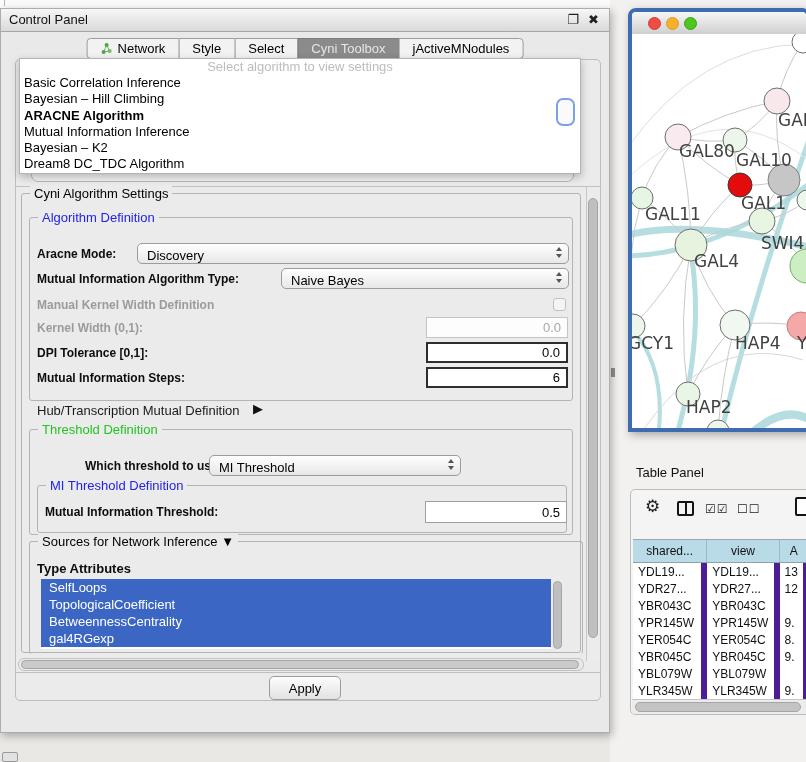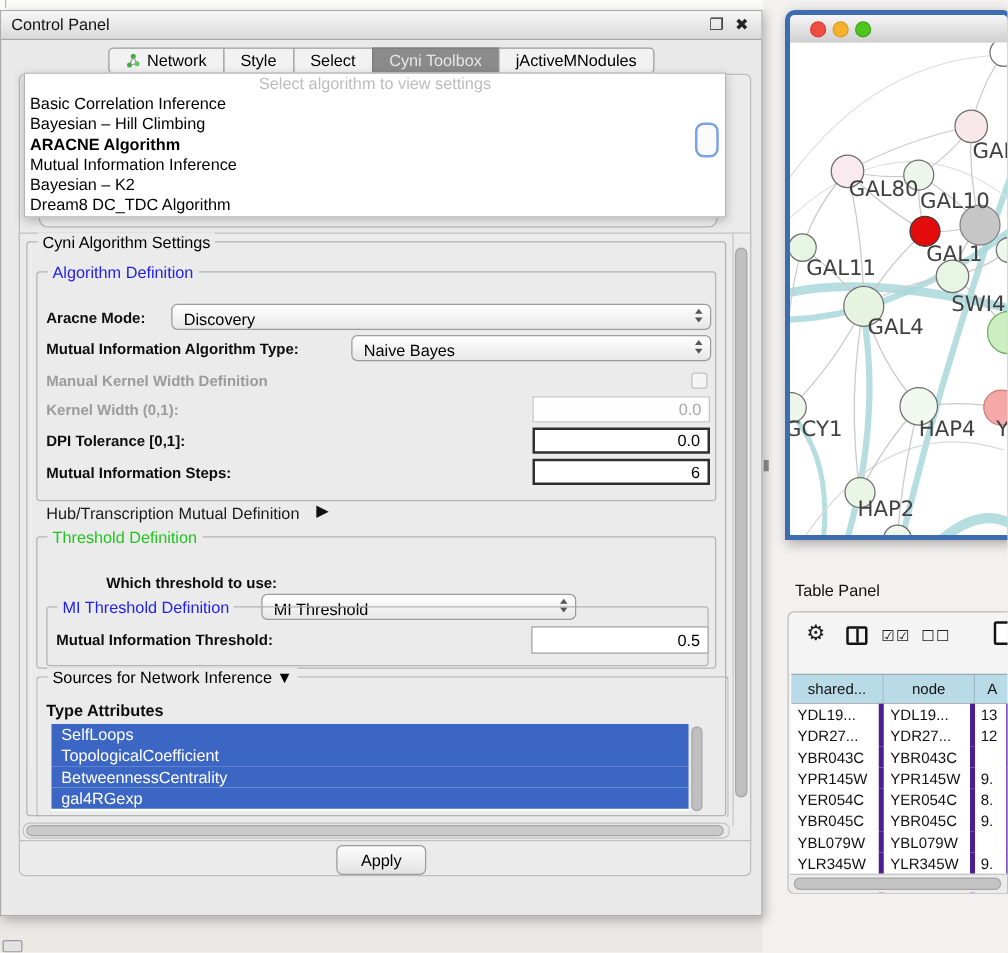--- a/index.html
+++ b/index.html
@@ -86,21 +86,21 @@
   .split-ic{width:17px;height:15px;border:2px solid #141414;border-radius:2px;box-sizing:border-box;position:relative;}
   .split-ic::after{content:"";position:absolute;left:5.5px;top:0;width:2px;height:11px;background:#141414;}
   .cb-pair{font-size:12px;color:#222;letter-spacing:1px;}
   .page-ic{width:14px;height:19px;border:2px solid #141414;border-radius:2px;box-sizing:border-box;background:#fff;}
   .ttable{left:2px;top:49px;width:176px;background:#fff;}
   .trow{display:flex;height:17px;}
   .trow-h{display:flex;height:22px;border-top:1px solid #9aa9af;border-bottom:1px solid #8fa2aa;}
   .hcell{background:#b9dbe7;border-right:1px solid #9db9c4;font-size:12px;display:flex;align-items:center;
          justify-content:center;box-sizing:border-box;color:#111;overflow:hidden;white-space:nowrap;}
   .tcell{font-size:12px;color:#111;display:flex;align-items:center;padding-left:5px;box-sizing:border-box;
-         border-right:4px solid #4c1d95;overflow:hidden;white-space:nowrap;}
+         border-right:6px solid #4c1d95;overflow:hidden;white-space:nowrap;}
 </style>
 </head>
 <body>
 
 <div class="abs tick"></div>
 <div class="abs right-col"></div>
 <div class="abs bottom-strip"></div>
 <div class="abs grip"></div>
 <div class="abs corner-btn"></div>
 
@@ -190,21 +190,21 @@
   <span class="abs flabel" style="left:36px;top:362px;">Mutual Information Steps:</span>
   <input class="abs tinput dark" style="left: 425px; top: 358px; width: 142px;" readonly="" value="6">
 
   <span class="abs plain13" style="left:36px;top:394px;">Hub/Transcription Mutual Definition</span>
   <span class="abs" style="left:252px;top:392px;font-size:13px;color:#111;">▶</span>
 
   <div class="abs group" style="left:28px;top:420px;width:542px;height:104px;">
     <span class="abs gtitle t-green">Threshold Definition</span>
   </div>
   <span class="abs flabel" style="left:84px;top:450px;">Which threshold to use:</span>
-  <div class="abs combo" style="left:208px;top:446px;width:252px;margin-top:20px;">
+  <div class="abs combo" style="left:208px;top:446px;width:252px;">
     <span>MI Threshold</span>
     <span class="arrows">
         <span class="tri-up" style="display:block;"></span>
         <span class="tri-dn" style="display:block;"></span>
       </span>
   </div>
   <div class="abs group" style="left:36px;top:476px;width:528px;height:46px;">
     <span class="abs gtitle t-blue">MI Threshold Definition</span>
   </div>
   <span class="abs flabel" style="left:44px;top:496px;">Mutual Information Threshold:</span>
@@ -308,21 +308,21 @@
 <span class="abs tp-title">Table Panel</span>
 <div class="abs tp-box">
   <span class="abs gear" style="left:14px;top:8px;">⚙</span>
   <div class="abs split-ic" style="left:46px;top:11px;"></div>
   <span class="abs cb-pair" style="left:74px;top:12px;">☑☑</span>
   <span class="abs cb-pair" style="left:106px;top:12px;">☐☐</span>
   <div class="abs page-ic" style="left:164px;top:7px;"></div>
   <div class="abs ttable">
     <div class="trow-h" id="thead">
         <div class="hcell" style="width: 76px;">shared...</div>
-        <div class="hcell" style="width: 74px;">node</div>
+        <div class="hcell" style="width: 74px;">view</div>
         <div class="hcell" style="width: 30px;">A</div>
       </div>
     <div id="tbody">
         <div class="trow">
           <div class="tcell" style="width: 76px;">YDL19...</div>
           <div class="tcell" style="width: 74px;">YDL19...</div>
           <div class="tcell" style="width: 30px;">13</div>
         </div>
         <div class="trow">
           <div class="tcell" style="width: 76px;">YDR27...</div>

